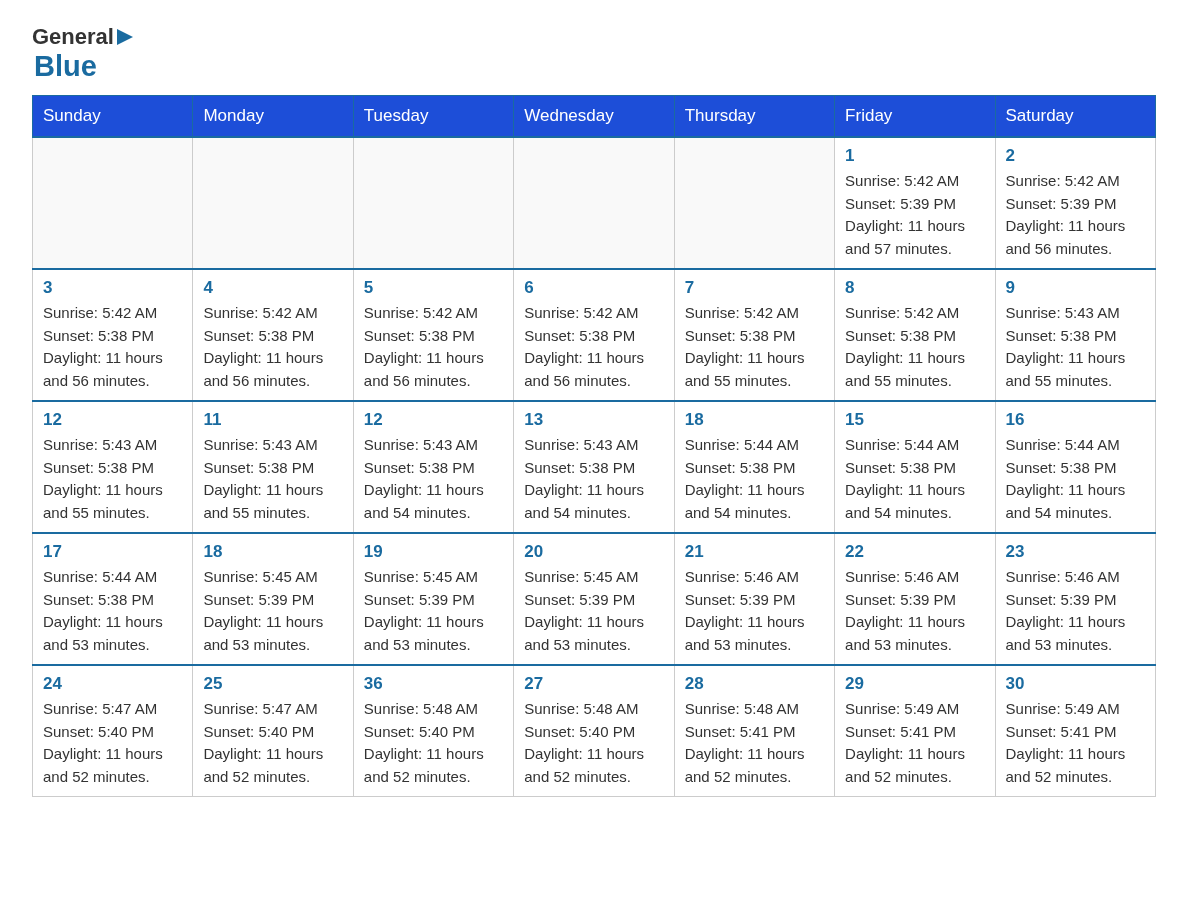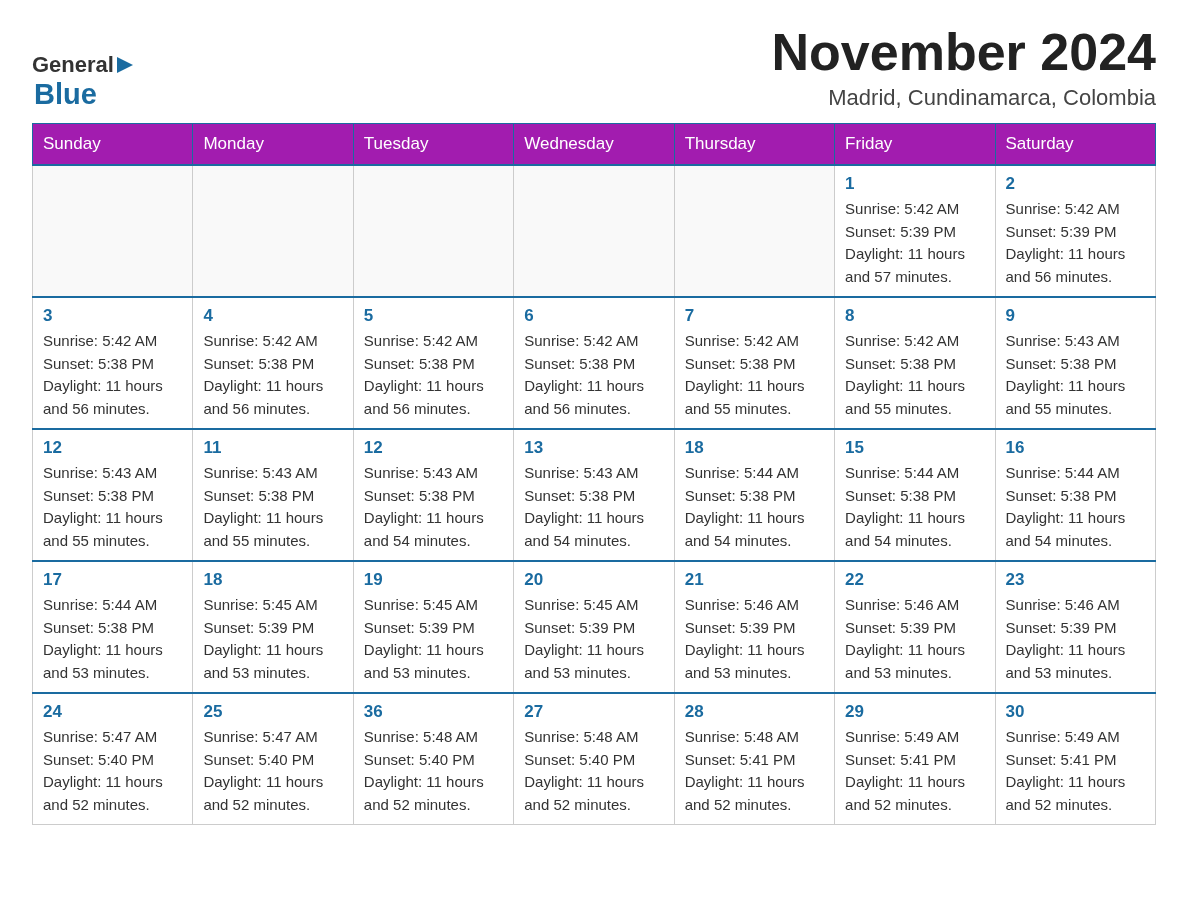--- a/index.html
+++ b/index.html
@@ -6,21 +6,21 @@
     body {
       font-family: Arial, sans-serif;
       background: #fff;
       padding: 24px 32px;
       width: 1188px;
       min-height: 918px;
     }
     .header-row {
       display: flex;
       justify-content: space-between;
-      align-items: flex-end;
+      align-items: flex-start;
       margin-bottom: 0;
     }
     .logo-text-general {
       font-size: 22px;
       font-weight: bold;
       color: #333;
     }
     .logo-blue {
       font-size: 29px;
       font-weight: bold;
@@ -49,21 +49,21 @@
       font-size: 22px;
       color: #444;
       margin-top: 4px;
     }
     table {
       width: 100%;
       border-collapse: collapse;
       margin-top: 12px;
     }
     th {
-      background: #a21caf;
+      background: #1d4ed8;
       color: #fff;
       font-size: 17px;
       font-weight: normal;
       padding: 10px 10px;
       text-align: left;
       border: 1px solid #1a6ba0;
     }
     td {
       vertical-align: top;
       padding: 8px 10px;
@@ -100,24 +100,20 @@
   <div class="logo-wrapper">
     <div class="logo-top">
       <span class="logo-text-general">General</span>
       <span style="display:inline-flex;align-items:center;margin-left:3px;">
         <svg width="20" height="20" viewBox="0 0 20 20">
           <polygon points="0,2 16,10 0,18" fill="#1a6ba0"></polygon>
         </svg>
       </span>
     </div>
     <span class="logo-blue">Blue</span>
-  </div>
-  <div class="title-block">
-    <div class="calendar-title">November 2024</div>
-    <div class="calendar-subtitle">Madrid, Cundinamarca, Colombia</div>
   </div>
 </div>
 
 <table>
   <thead>
     <tr>
       <th>Sunday</th>
       <th>Monday</th>
       <th>Tuesday</th>
       <th>Wednesday</th>

